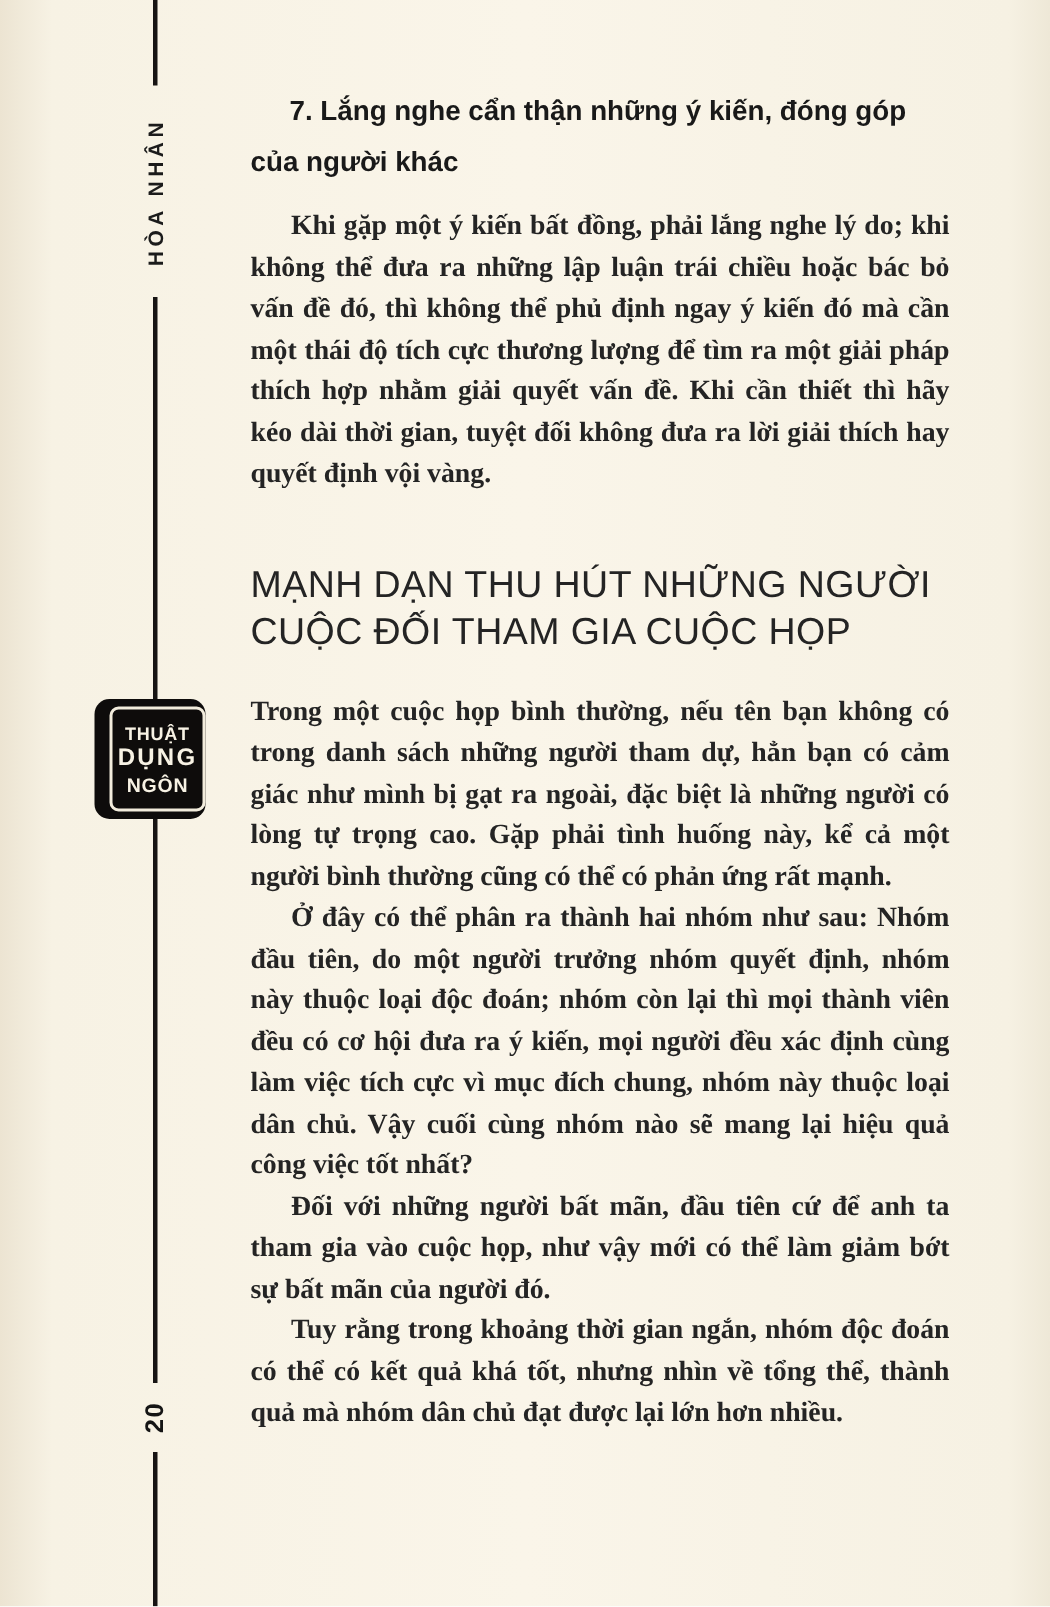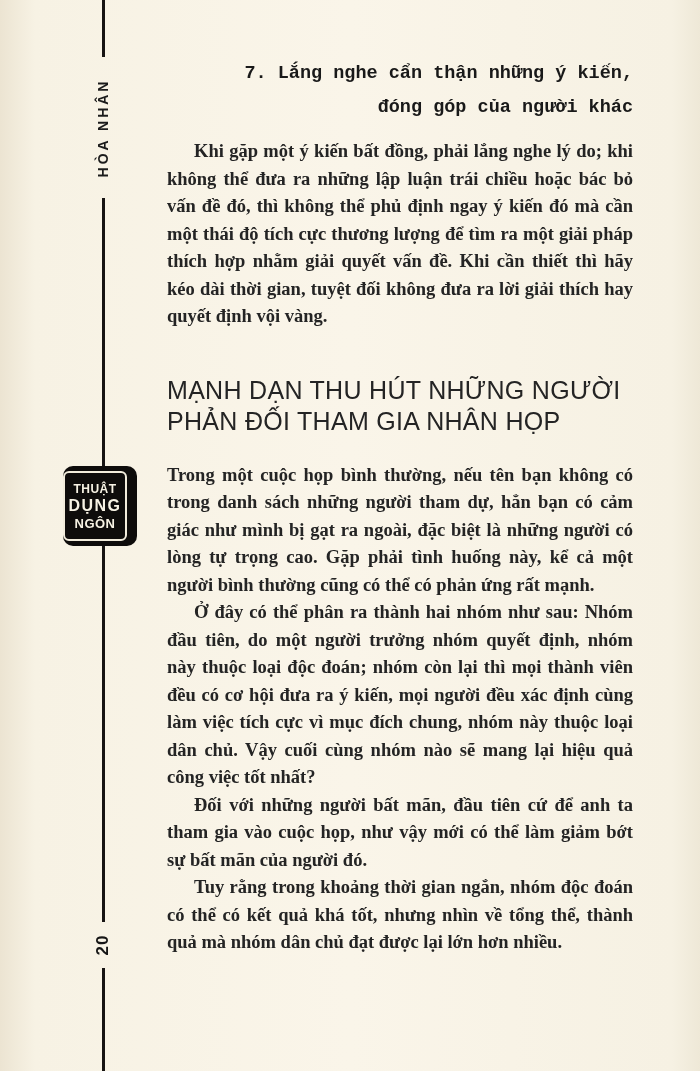--- a/index.html
+++ b/index.html
@@ -58,21 +58,21 @@
     color: #151515;
   }
 
   
   .logo {
     position: absolute;
     left: 63px; top: 466px;
     width: 74px; height: 80px;
     background: #0e0c0b;
     border-radius: 10px;
-    display: flex; align-items: center; justify-content: flex-start;
+    display: flex; align-items: center; justify-content: flex-end;
     z-index: 2;
   }
   .logo-inner {
     width: 60px; height: 66px;
     border: 2px solid #f2ecdc;
     border-radius: 6px;
     display: flex; flex-direction: column;
     align-items: center; justify-content: center;
     gap: 1px;
     color: #f7f2e4;
@@ -84,27 +84,26 @@
   .logo-l3 { font-size: 13px; letter-spacing: 0.5px; }
 
   
   .content {
     position: absolute;
     left: 167px; top: 57px;
     width: 466px;
   }
   .subheading {
     margin: 0 0 13px 0;
-    font-family: Liberation Mono, monospace;
+    font-family: Liberation Sans, sans-serif;
     font-weight: bold;
     font-size: 18.5px;
     line-height: 34px;
     color: #191919;
     text-indent: 26px;
-    text-align: right;
   }
   .body-para {
     margin: 0;
     font-size: 18.5px;
     line-height: 27.5px;
     text-align: justify;
     color: #242424;
     font-weight: bold;
   }
   .body-para.indent { text-indent: 27px; }
@@ -141,21 +140,21 @@
 
   <div class="page-number">
     <span>20</span>
   </div>
 
   <div class="content">
     <h3 class="subheading">7. Lắng nghe cẩn thận những ý kiến, đóng góp của người khác</h3>
     <p class="body-para indent">Khi gặp một ý kiến bất đồng, phải lắng nghe lý do; khi không thể đưa ra những lập luận trái chiều hoặc bác bỏ vấn đề đó, thì không thể phủ định ngay ý kiến đó mà cần một thái độ tích cực thương lượng để tìm ra một giải pháp thích hợp nhằm giải quyết vấn đề. Khi cần thiết thì hãy kéo dài thời gian, tuyệt đối không đưa ra lời giải thích hay quyết định vội vàng.</p>
     <h2 class="section-heading">
       <div>MẠNH DẠN THU HÚT NHỮNG NGƯỜI</div>
-      <div>PHẢN ĐỐI THAM GIA NHÂN HỌP</div>
+      <div>CUỘC ĐỐI THAM GIA CUỘC HỌP</div>
     </h2>
     <p class="body-para">Trong một cuộc họp bình thường, nếu tên bạn không có trong danh sách những người tham dự, hẳn bạn có cảm giác như mình bị gạt ra ngoài, đặc biệt là những người có lòng tự trọng cao. Gặp phải tình huống này, kể cả một người bình thường cũng có thể có phản ứng rất mạnh.</p>
     <p class="body-para indent">Ở đây có thể phân ra thành hai nhóm như sau: Nhóm đầu tiên, do một người trưởng nhóm quyết định, nhóm này thuộc loại độc đoán; nhóm còn lại thì mọi thành viên đều có cơ hội đưa ra ý kiến, mọi người đều xác định cùng làm việc tích cực vì mục đích chung, nhóm này thuộc loại dân chủ. Vậy cuối cùng nhóm nào sẽ mang lại hiệu quả công việc tốt nhất?</p>
     <p class="body-para indent">Đối với những người bất mãn, đầu tiên cứ để anh ta tham gia vào cuộc họp, như vậy mới có thể làm giảm bớt sự bất mãn của người đó.</p>
     <p class="body-para indent">Tuy rằng trong khoảng thời gian ngắn, nhóm độc đoán có thể có kết quả khá tốt, nhưng nhìn về tổng thể, thành quả mà nhóm dân chủ đạt được lại lớn hơn nhiều.</p>
   </div>
 
 </div>
 
 </body></html>

